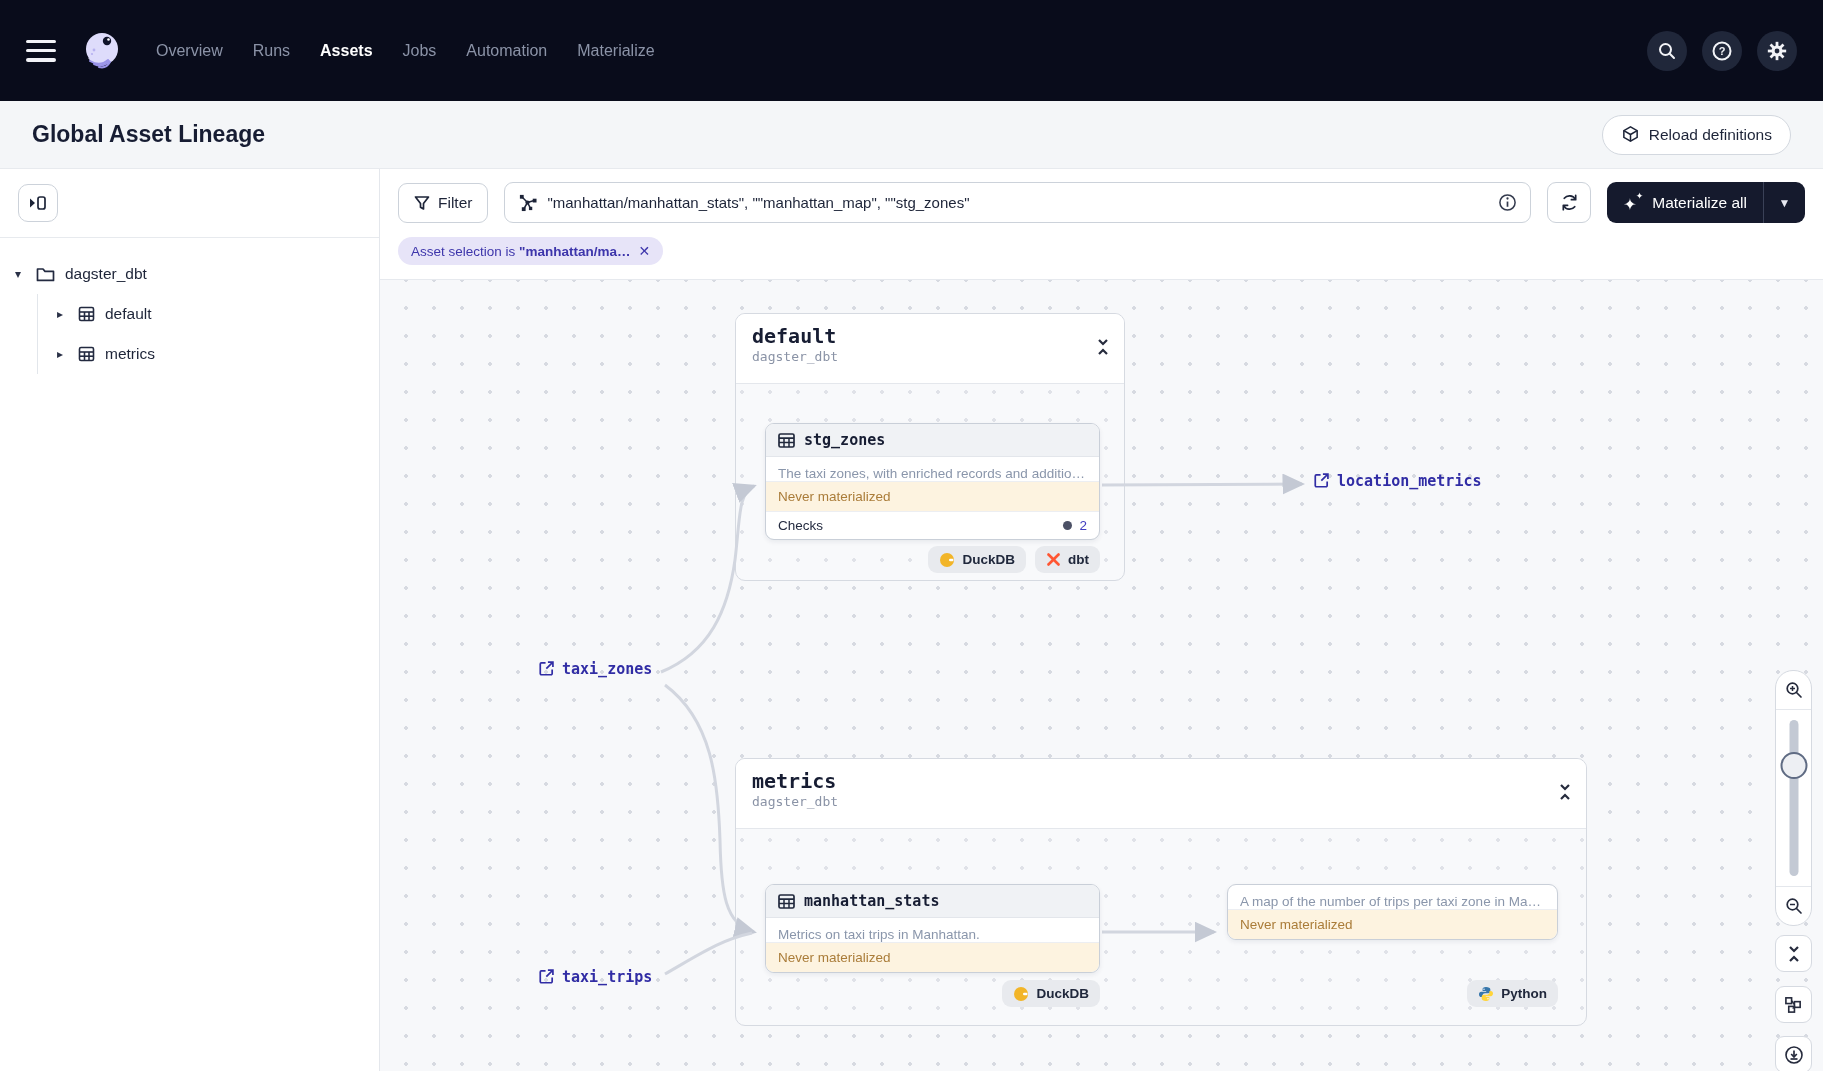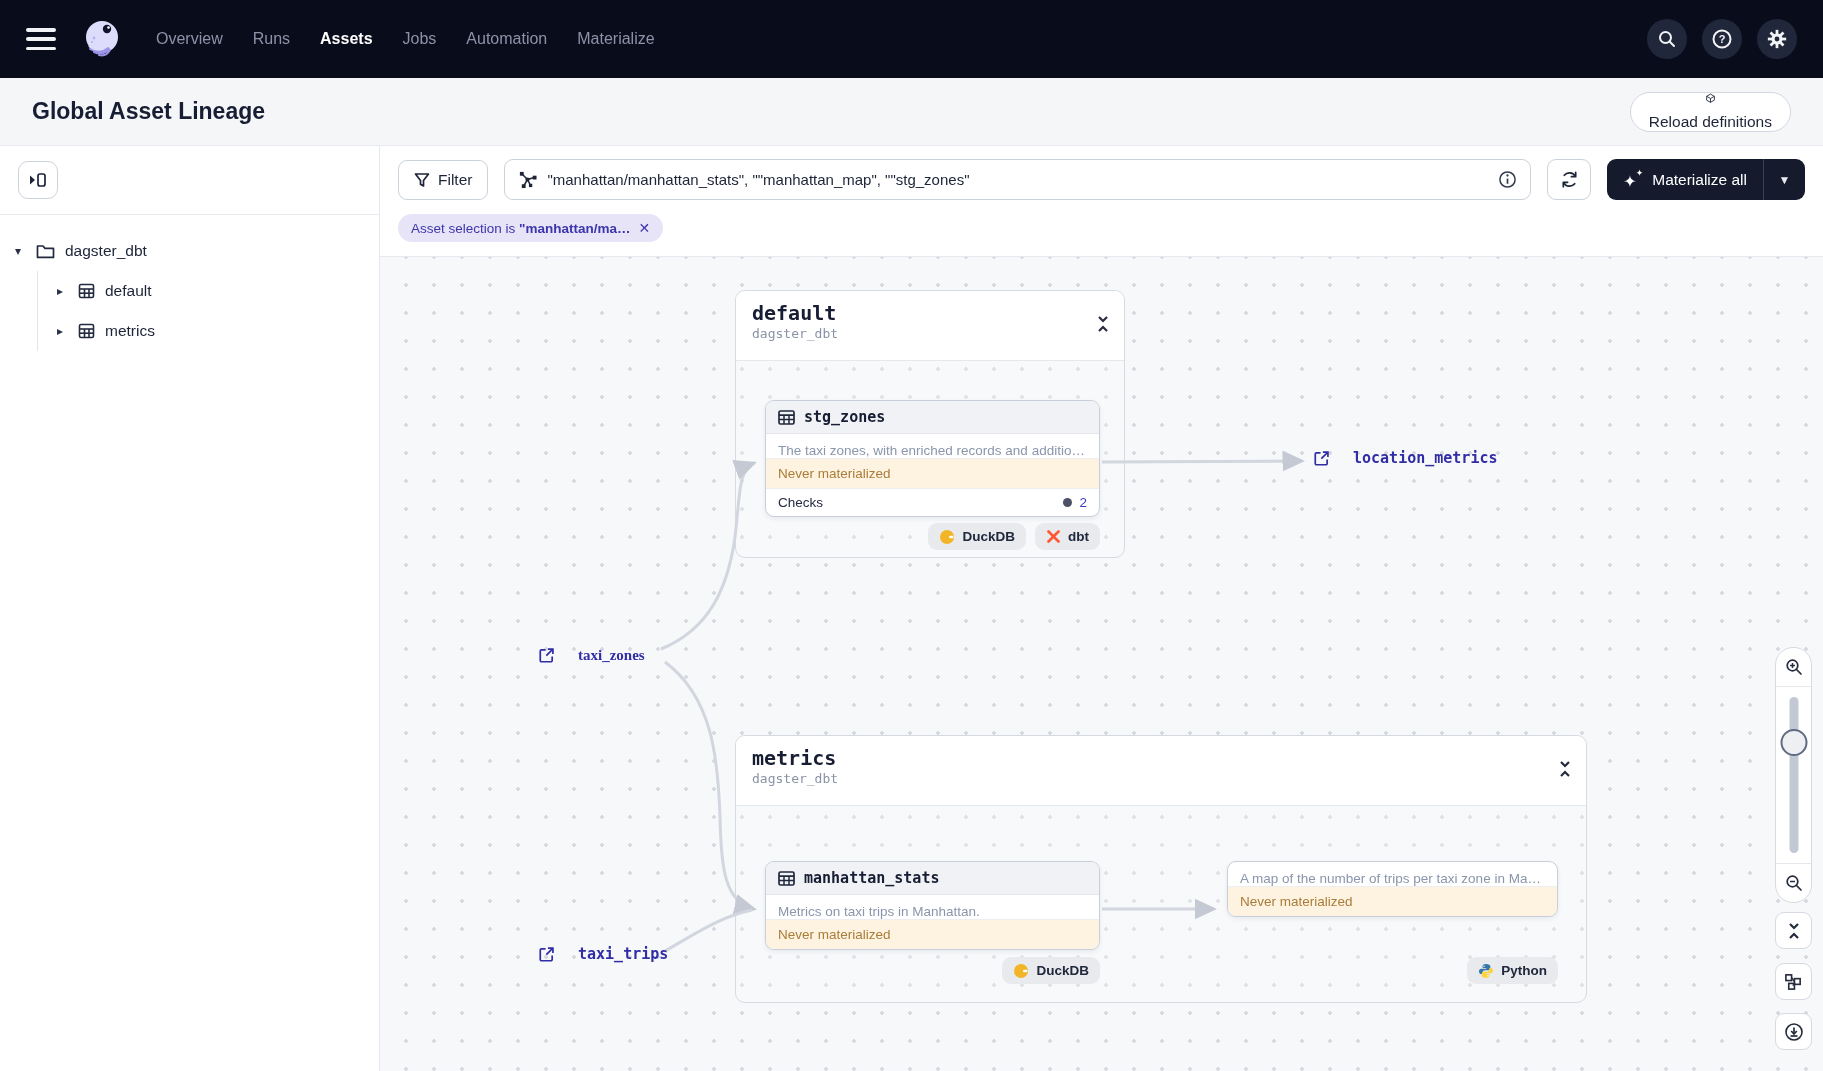--- a/index.html
+++ b/index.html
@@ -1,34 +1,34 @@
 <!DOCTYPE html>
 <html><head>
 <meta charset="utf-8">
 <style>
   * { margin:0; padding:0; box-sizing:border-box; }
   html,body { width:1823px; height:1071px; overflow:hidden; }
   body { font-family:"Liberation Sans", sans-serif; color:#1a2036; background:#ffffff; }
   .mono { font-family:"DejaVu Sans Mono", monospace; }
 
   
-  .topnav { height:78px; background:#090c1b; display:flex; align-items:center; padding:0 26px; }
+  .topnav { height:101px; background:#090c1b; display:flex; align-items:center; padding:0 26px; }
   .hamburger { width:30px; height:22px; display:flex; flex-direction:column; justify-content:space-between; cursor:pointer; margin-right:22px;}
   .hamburger span { height:3.5px; background:#f2f3f7; border-radius:2px; }
   .logo { width:46px; height:46px; margin-right:32px; }
   .navlinks { display:flex; gap:30px; align-items:center; }
   .navlink { color:#8b93a7; font-size:16px; cursor:pointer; }
   .navlink.active { color:#ffffff; font-weight:bold; }
   .nav-spacer { flex:1; }
   .nav-iconbtn { width:40px; height:40px; border-radius:50%; background:#20273a; display:flex; align-items:center; justify-content:center; margin-left:15px; cursor:pointer; }
 
   
   .pagehead { height:68px; background:#f4f6f8; display:flex; align-items:center; padding:0 32px; border-bottom:1px solid #e7eaee; }
   .pagehead h1 { font-size:23px; font-weight:bold; color:#171d33; }
-  .reload-btn { margin-left:auto; display:flex; align-items:center; gap:9px; background:#ffffff; border:1px solid #d3d8df; border-radius:20px; height:40px; padding:0 18px; font-size:15.5px; color:#1d2438; cursor:pointer;flex-direction:column; }
+  .reload-btn { margin-left:auto; display:flex; align-items:center; gap:9px; background:#ffffff; border:1px solid #d3d8df; border-radius:20px; height:40px; padding:0 18px; font-size:15.5px; color:#1d2438; cursor:pointer; }
 
   
   .main { display:flex; height:925px; }
   .sidebar { width:380px; background:#ffffff; border-right:1px solid #e4e7ec; display:flex; flex-direction:column; }
   .side-top { display:flex; gap:12px; padding:15px 18px; border-bottom:1px solid #e7eaee; }
   .jump-input { flex:1; height:38px; border:1px solid #ccd2da; border-radius:19px; padding:0 16px; font-size:15px; color:#3a4150; outline:none; background:#fff; }
   .jump-input::placeholder { color:#9aa3b2; }
   .panel-btn { width:40px; height:38px; border:1px solid #ccd2da; border-radius:10px; background:#fff; display:flex; align-items:center; justify-content:center; cursor:pointer; }
   .tree { padding:16px 10px; font-size:15.5px; }
   .tree-row { display:flex; align-items:center; height:40px; gap:10px; cursor:pointer; }
@@ -72,21 +72,21 @@
   .an-desc { padding:5px 12px; font-size:13.5px; color:#8a96ab; height:17px; white-space:nowrap; overflow:hidden; border-bottom:1px solid #eceef2; display:flex; align-items:center;margin-top:8px;}
   .an-status { padding:5px 12px; font-size:13.5px; color:#aa7c39; background:#fdf3e0; height:29px; display:flex; align-items:center; }
   .an-checks { padding:5px 12px; font-size:13.5px; color:#242b40; height:28px; display:flex; align-items:center; justify-content:space-between; border-top:1px solid #eceef2; }
   .checks-right { display:flex; align-items:center; gap:7px; }
   .checks-dot { width:9px; height:9px; border-radius:50%; background:#4c5166; }
   .checks-count { color:#403dc0; font-size:13.5px; }
 
   .tags-row { position:absolute; display:flex; justify-content:flex-end; gap:9px; }
   .tag { display:flex; align-items:center; gap:7px; background:#e8eaee; border-radius:9px; padding:4px 11px; font-size:13.5px; font-weight:bold; color:#20283c; height:27px; cursor:pointer;}
 
-  .ext-link { position:absolute; display:flex; align-items:center; gap:23px; color:#312da5; font-size:15px; font-weight:bold; cursor:pointer; }
+  .ext-link { position:absolute; display:flex; gap:7px; color:#312da5; font-size:15px; font-weight:bold; cursor:pointer; }
 
   
   .zoom-pill { position:absolute; right:11px; top:390px; width:37px; background:#ffffff; border:1px solid #d6dae1; border-radius:18px; display:flex; flex-direction:column; align-items:center; }
   .zp-btn { width:100%; height:38px; display:flex; align-items:center; justify-content:center; cursor:pointer; }
   .zp-divider { width:100%; height:1px; background:#e4e7ec; }
   .slider-area { position:relative; width:100%; height:176px; }
   .slider-track { position:absolute; left:50%; transform:translateX(-50%); top:10px; bottom:10px; width:9px; border-radius:5px; background:#c3c9d4; }
   .slider-knob { position:absolute; left:50%; transform:translateX(-50%); top:42px; width:27px; height:27px; border-radius:50%; background:#edeff3; border:2px solid #5f6b83; cursor:grab; }
   .float-btn { position:absolute; right:11px; width:37px; height:37px; background:#ffffff; border:1px solid #d6dae1; border-radius:9px; display:flex; align-items:center; justify-content:center; cursor:pointer; }
 </style>
@@ -298,21 +298,21 @@
         </defs>
         <g stroke="#d2d6df" stroke-width="3" fill="none">
           <path d="M 281 392 C 330 372, 348 330, 355 280 C 360 240, 358 212, 374 206" marker-end="url(#arrow)"></path>
           <path d="M 285 405 C 332 440, 338 500, 340 560 C 341 612, 345 645, 374 652" marker-end="url(#arrow)"></path>
           <path d="M 285 694 C 320 674, 340 660, 372 653"></path>
           <path d="M 722 205 L 922 204" marker-end="url(#arrow)"></path>
           <path d="M 722 652 L 834 652" marker-end="url(#arrow)"></path>
         </g>
       </svg>
 
-      <div class="ext-link mono" style="left:158px; top:390px;font-family:Liberation Serif, serif;">
+      <div class="ext-link mono" style="left:158px; top:380px;">
         <svg width="17" height="17" viewBox="0 0 18 18">
             <path d="M8 3 H3.6 A1.2 1.2 0 0 0 2.4 4.2 V14.4 A1.2 1.2 0 0 0 3.6 15.6 H13.8 A1.2 1.2 0 0 0 15 14.4 V10" fill="none" stroke="#312da5" stroke-width="1.8"></path>
             <path d="M10.5 2.2 H15.8 V7.5 M15.2 2.8 L8.8 9.2" fill="none" stroke="#312da5" stroke-width="1.8"></path>
           </svg>
         <span>taxi_zones</span>
       </div>
       <div class="ext-link mono" style="left:933px; top:192px;">
         <svg width="17" height="17" viewBox="0 0 18 18">
             <path d="M8 3 H3.6 A1.2 1.2 0 0 0 2.4 4.2 V14.4 A1.2 1.2 0 0 0 3.6 15.6 H13.8 A1.2 1.2 0 0 0 15 14.4 V10" fill="none" stroke="#312da5" stroke-width="1.8"></path>
             <path d="M10.5 2.2 H15.8 V7.5 M15.2 2.8 L8.8 9.2" fill="none" stroke="#312da5" stroke-width="1.8"></path>

